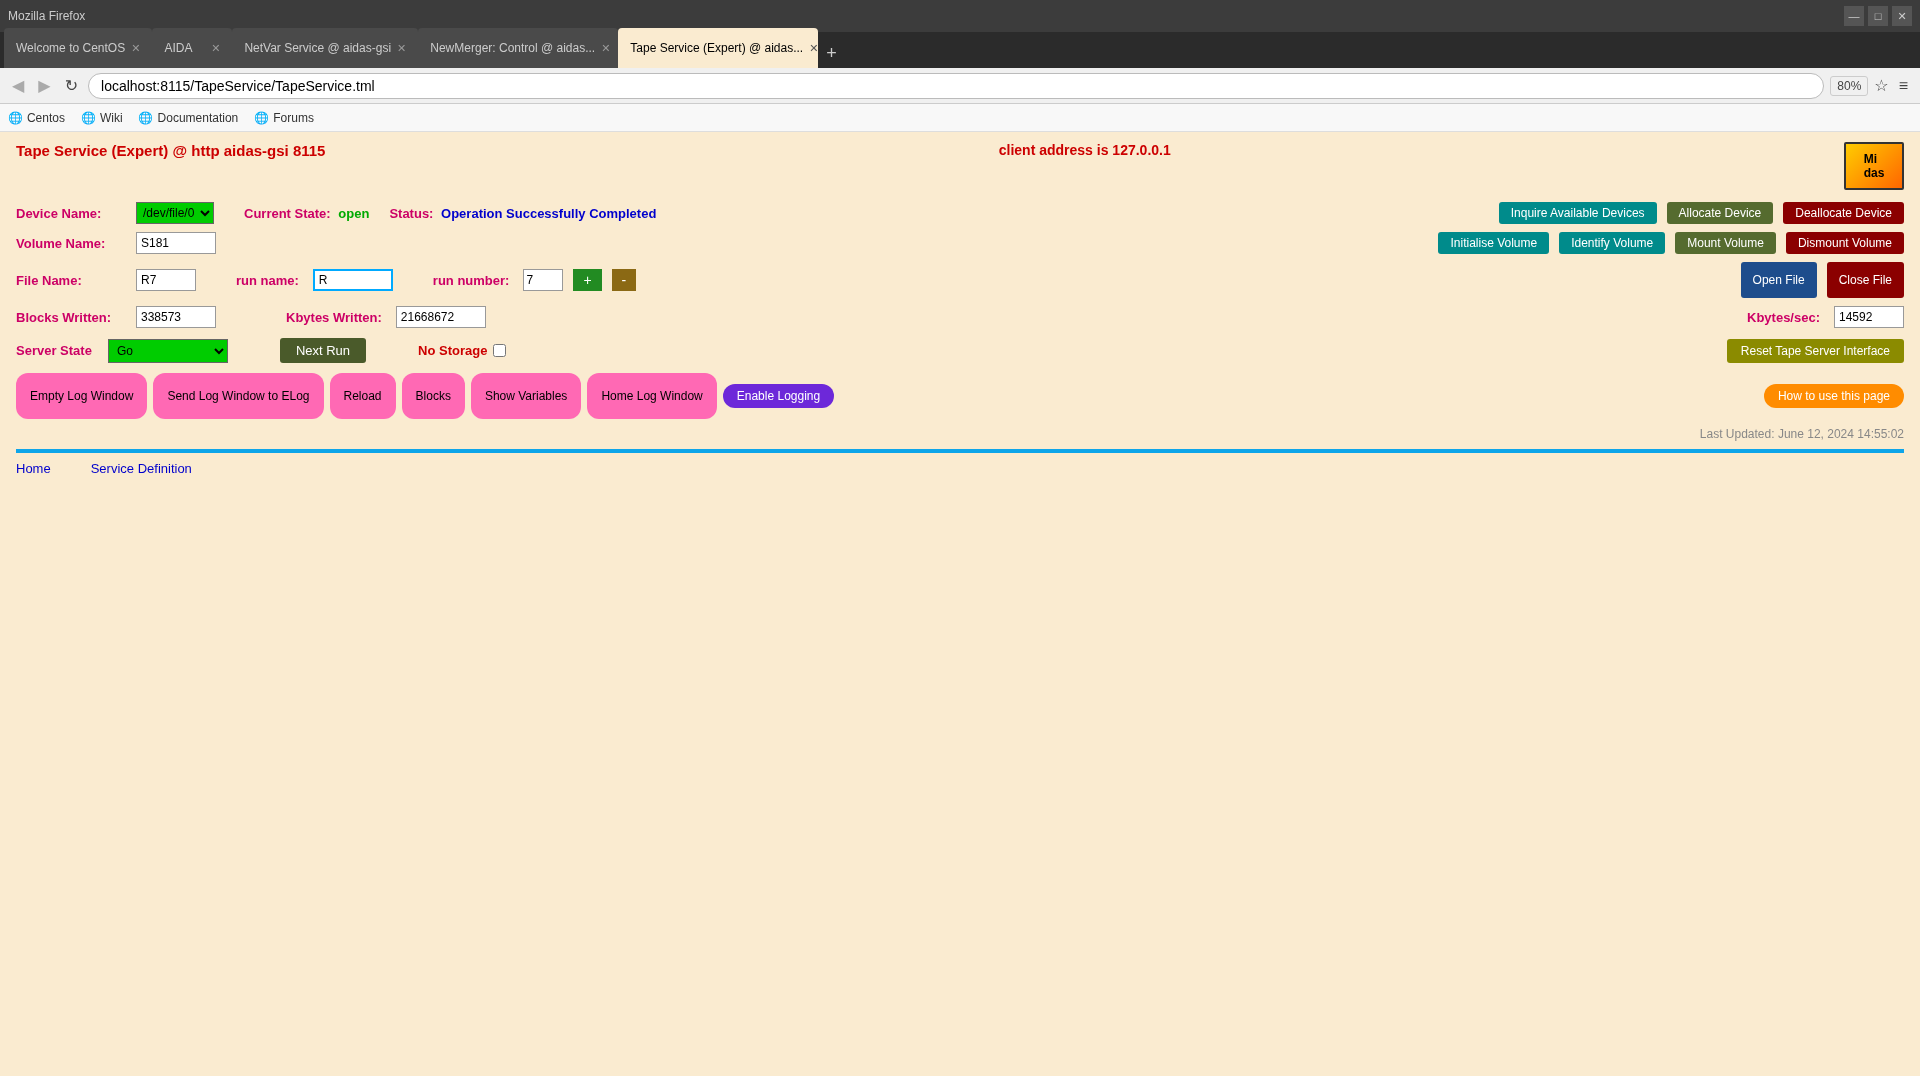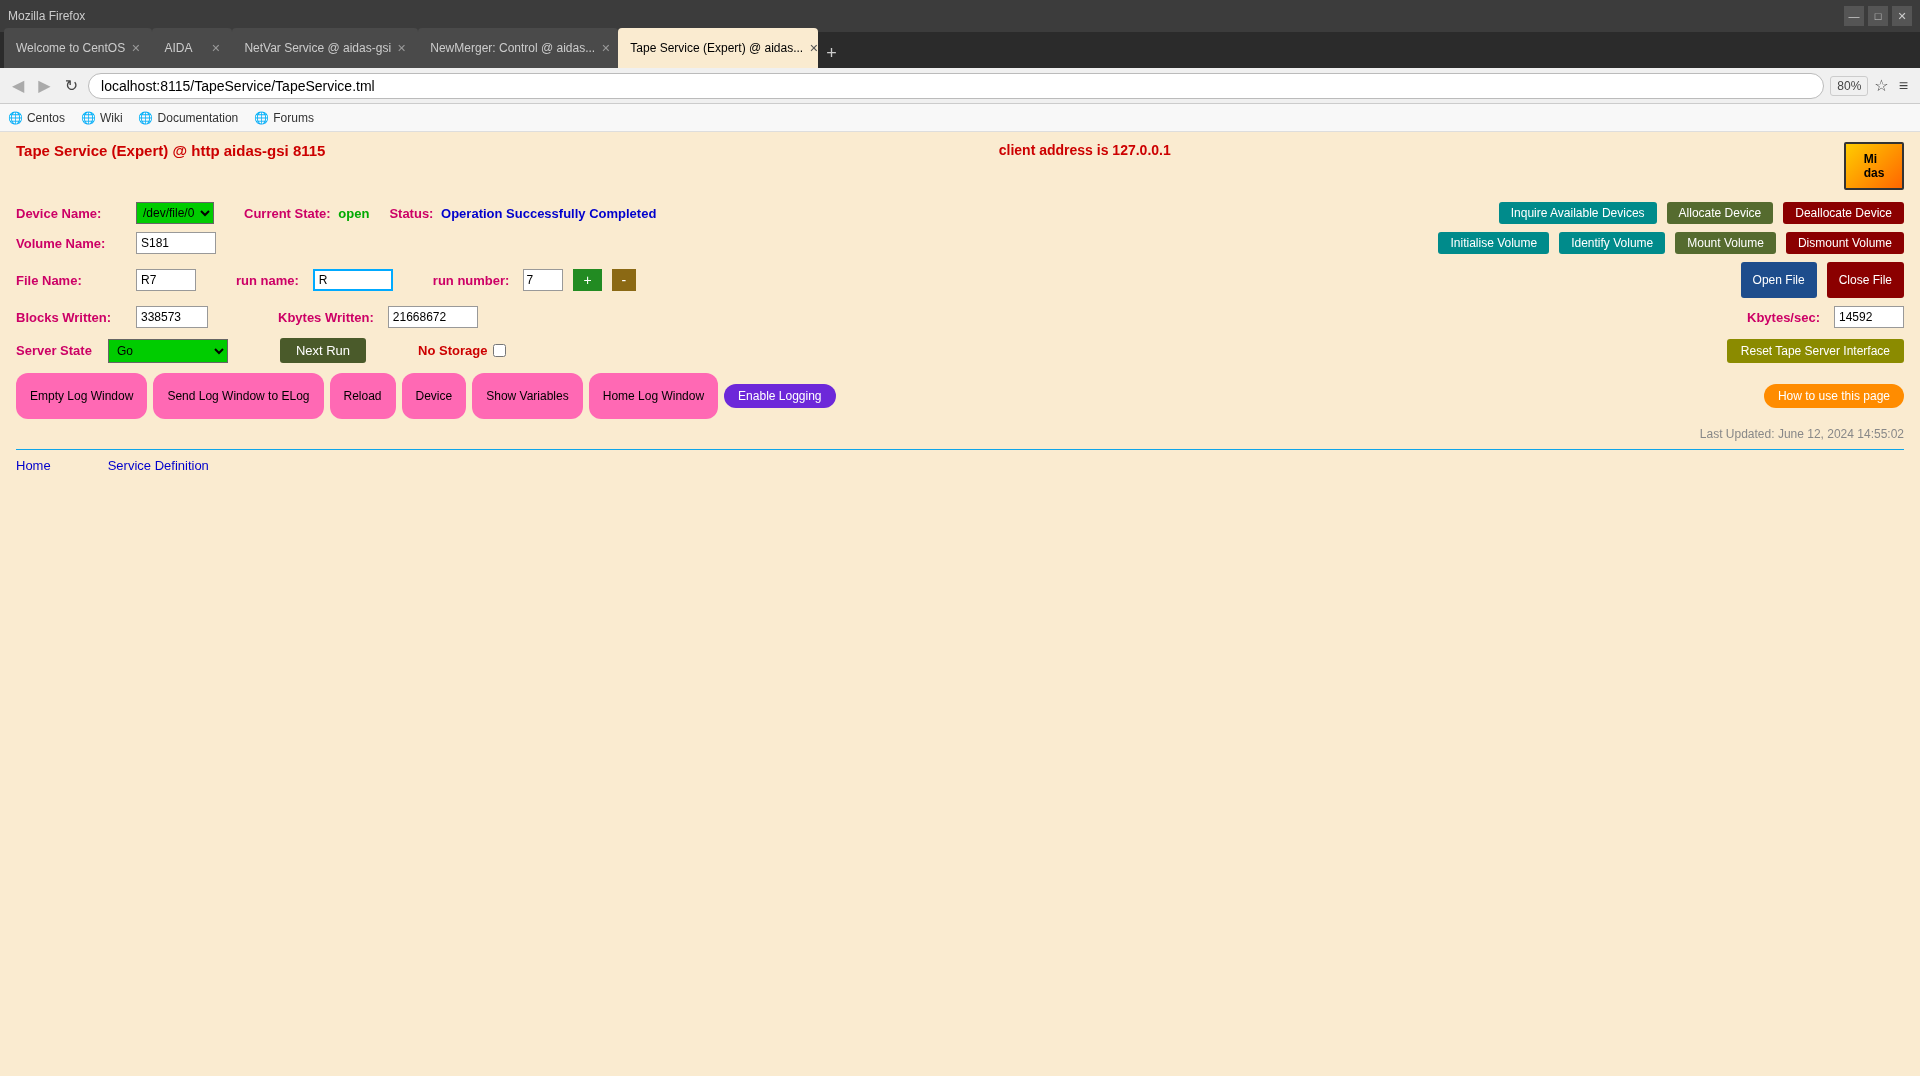--- a/index.html
+++ b/index.html
@@ -337,24 +337,24 @@
       white-space: nowrap;
     }
     .last-updated {
       text-align: right;
       color: #888;
       font-size: 12px;
       margin-bottom: 8px;
     }
 
     .footer-links {
-      border-top: 1px solid #0ea5e9;
+      border-top: 4px solid #0ea5e9;
       padding-top: 8px;
       display: flex;
-      gap: 57px;
+      gap: 40px;
     }
     .footer-link {
       color: #0000cc;
       text-decoration: none;
       font-size: 13px;
     }
 
     .inline-label {
       color: #cc0066;
       font-weight: bold;
@@ -485,21 +485,21 @@
     <button class="minus-btn">-</button>
 
     <div style="margin-left:auto; display:flex; gap:10px;">
       <button class="btn-blue">Open File</button>
       <button class="btn-red-dark">Close File</button>
     </div>
   </div>
 
   <div style="display:flex; align-items:center; margin-bottom:10px; gap:10px;">
     <span class="field-label">Blocks Written:</span>
-    <input class="field-input" type="text" style="width: 72px;" value="338573">
+    <input class="field-input" type="text" style="width: 80px;" value="338573">
 
     <span style="margin-left:60px;">
       <span class="inline-label">Kbytes Written:</span>
     </span>
     <input class="field-input" type="text" style="width: 90px;" value="21668672">
 
     <span style="margin-left:auto;">
       <span class="inline-label">Kbytes/sec:</span>
     </span>
     <input class="field-input" type="text" style="width: 70px;" value="14592">
@@ -522,21 +522,21 @@
 
     <span style="margin-left:auto;">
       <button class="reset-tape-btn">Reset Tape Server Interface</button>
     </span>
   </div>
 
   <div class="action-buttons-row">
     <button class="btn-pink">Empty Log Window</button>
     <button class="btn-pink">Send Log Window to ELog</button>
     <button class="btn-pink">Reload</button>
-    <button class="btn-pink">Device</button>
+    <button class="btn-pink">Blocks</button>
     <button class="btn-pink">Show Variables</button>
     <button class="btn-pink">Home Log Window</button>
     <button class="btn-purple">Enable Logging</button>
     <span style="flex:1;"></span>
     <button class="btn-how">How to use this page</button>
   </div>
 
   <div class="last-updated">Last Updated: June 12, 2024 14:55:02</div>
 
   <div class="footer-links">

